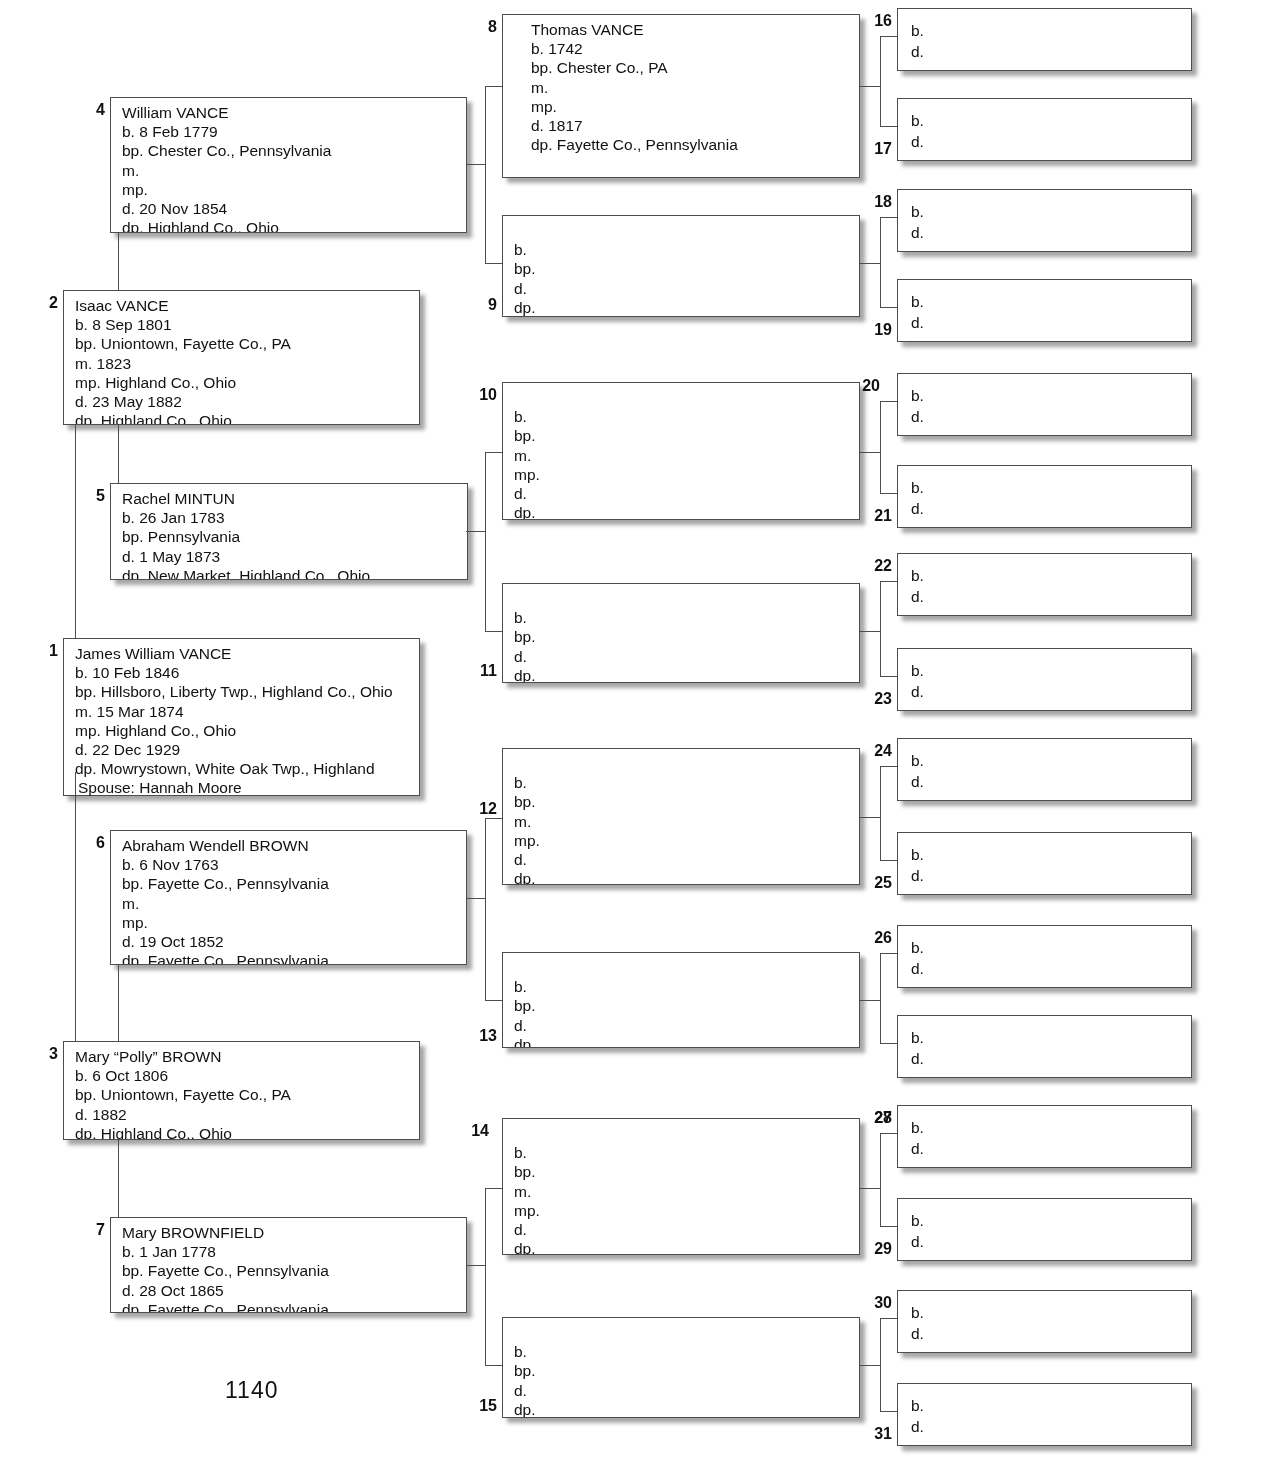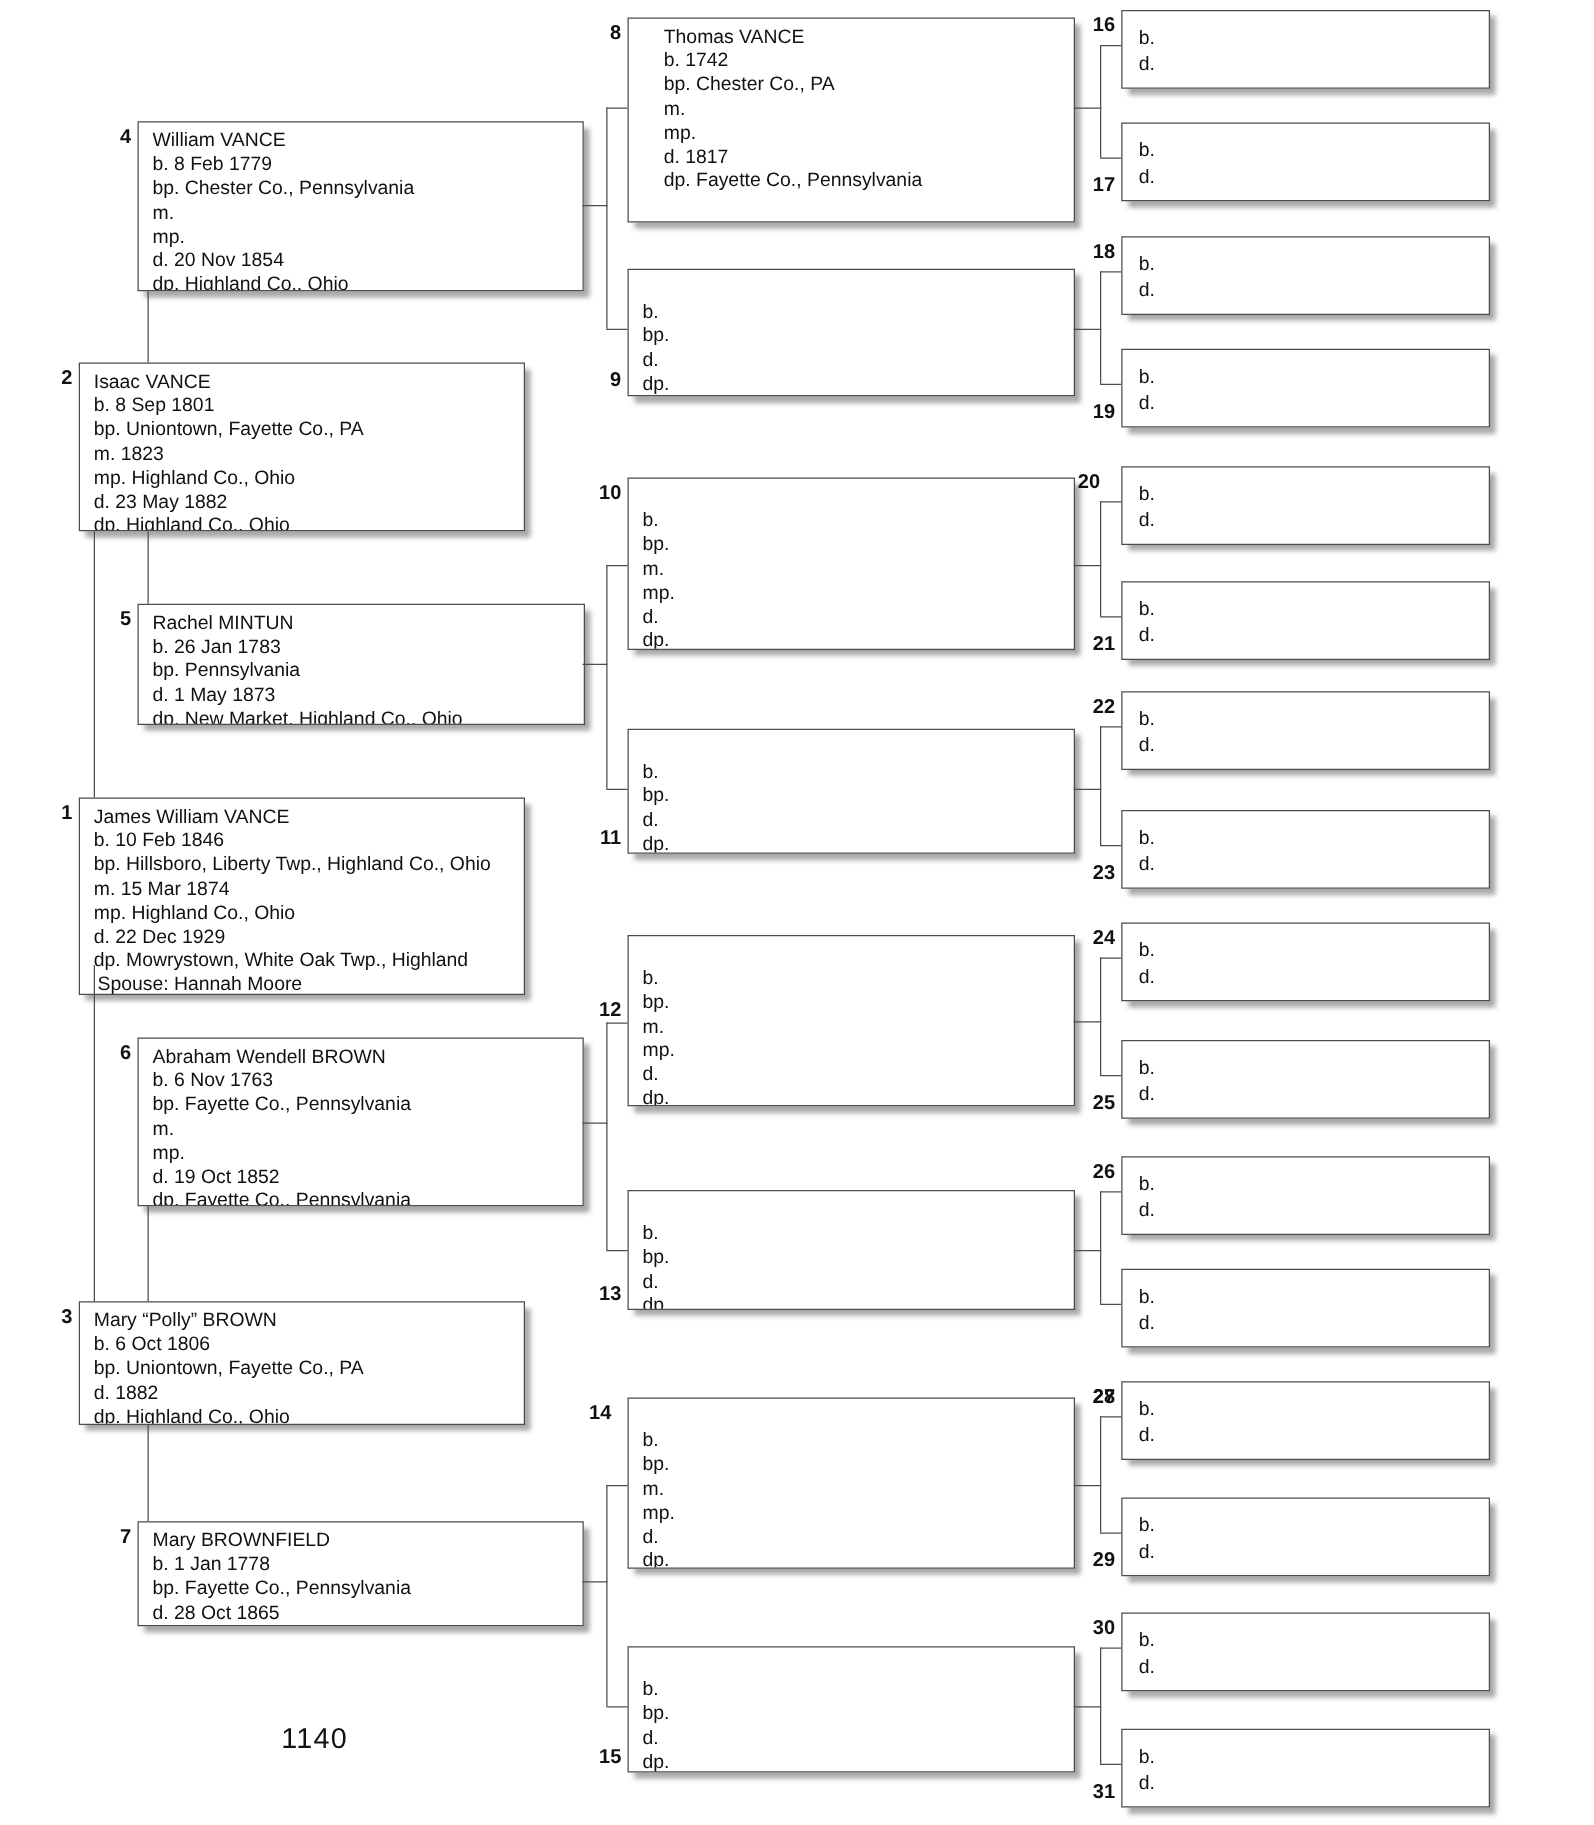--- a/index.html
+++ b/index.html
@@ -108,21 +108,21 @@
       <div class="pbox large" style="left: 110px; top: 830px; width: 357px; height: 135px;">
         <div class="pname">Abraham Wendell BROWN</div>
         <div class="pfield">b. 6 Nov 1763</div>
         <div class="pfield">bp. Fayette Co., Pennsylvania</div>
         <div class="pfield">m.</div>
         <div class="pfield">mp.</div>
         <div class="pfield">d. 19 Oct 1852</div>
         <div class="pfield">dp. Fayette Co., Pennsylvania</div>
       </div>
       <div class="pnum" style="left: 73px; top: 833px;">6</div>
-      <div class="pbox large" style="left: 110px; top: 1217px; width: 357px; height: 84px;">
+      <div class="pbox large" style="left: 110px; top: 1217px; width: 357px; height: 96px;">
         <div class="pname">Mary BROWNFIELD</div>
         <div class="pfield">b. 1 Jan 1778</div>
         <div class="pfield">bp. Fayette Co., Pennsylvania</div>
         <div class="pfield">d. 28 Oct 1865</div>
         <div class="pfield">dp. Fayette Co., Pennsylvania</div>
       </div>
       <div class="pnum" style="left: 73px; top: 1220px;">7</div>
       <div class="pbox large" style="left: 502px; top: 14px; width: 358px; height: 164px; padding-left: 28px;">
         <div class="pname">Thomas VANCE</div>
         <div class="pfield">b. 1742</div>

